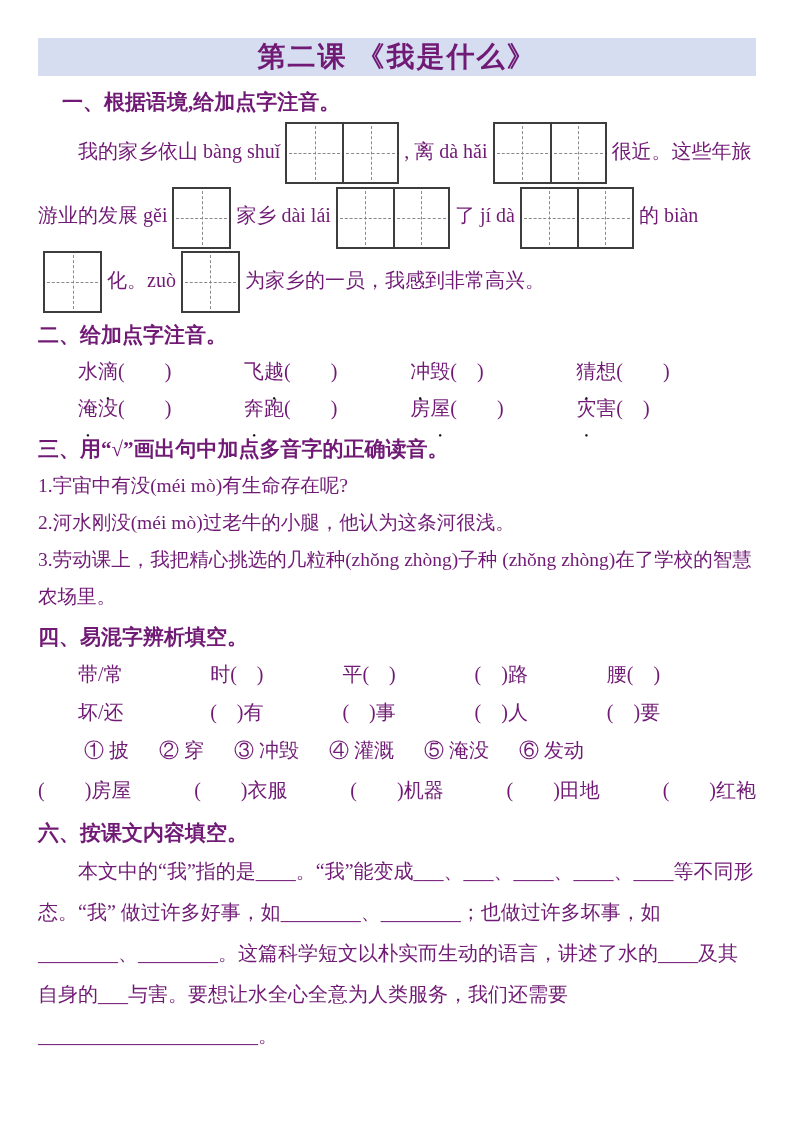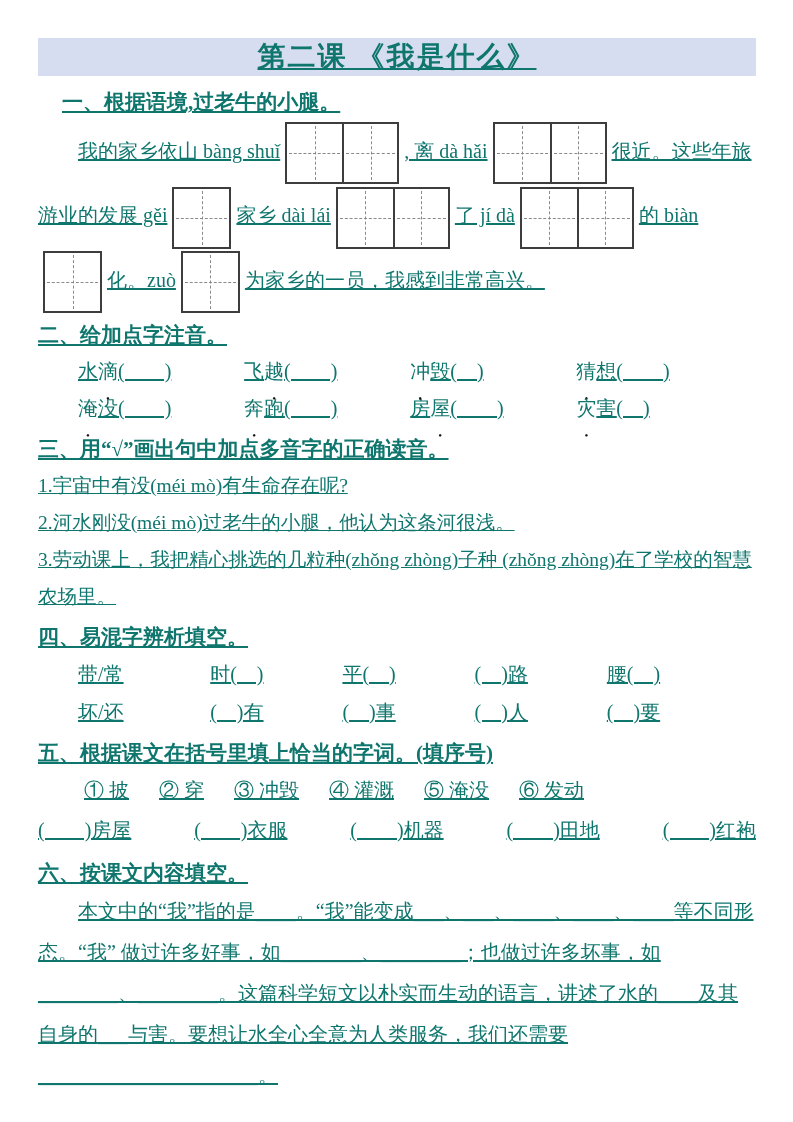--- a/index.html
+++ b/index.html
@@ -59,27 +59,27 @@
   .opt-row { display:flex; gap:30px; padding-left:46px; font-size:20px; line-height:38px; }
   .item-row { display:flex; justify-content:space-between; font-size:20px; line-height:42px; }
   .item-row .blank-item { white-space:nowrap; }
 
   
   .fill-para { font-size:20px; line-height:41px; margin:4px 0 0 0; text-indent:2em; }
 </style>
 </head>
 <body>
 
-<div class="page" style="color: #0f766e; text-decoration: underline;">
+<div class="page" style="color: #701a75;">
 
   <header class="title-bar" style="background: rgb(214, 221, 240);">
     <h1>第二课 《我是什么》</h1>
   </header>
 
-  <h2 class="sec-head indent1">一、根据语境,过老牛的小腿。</h2>
+  <h2 class="sec-head indent1">一、根据语境,给加点字注音。</h2>
   <p class="pinyin-para"><span>我的家乡依山 bàng shuǐ</span><span class="wbox">
         <span class="wcell"></span>
         <span class="wcell"></span>
       </span><span>, 离 dà hǎi</span><span class="wbox">
         <span class="wcell"></span>
         <span class="wcell"></span>
       </span><span>很近。这些年旅游业的发展 gěi</span><span class="wbox">
         <span class="wcell"></span>
       </span><span>家乡 dài lái</span><span class="wbox">
         <span class="wcell"></span>
@@ -140,21 +140,20 @@
 
       <span class="g-item">(　)有</span>
 
       <span class="g-item">(　)事</span>
 
       <span class="g-item">(　)人</span>
 
       <span class="g-item">(　)要</span>
     </div>
 
-  <h2 class="sec-head">五、根据课文在括号里填上恰当的字词。(填序号)</h2>
   <div class="opt-row">
 
       <span class="opt">① 披</span>
 
       <span class="opt">② 穿</span>
 
       <span class="opt">③ 冲毁</span>
 
       <span class="opt">④ 灌溉</span>
 

